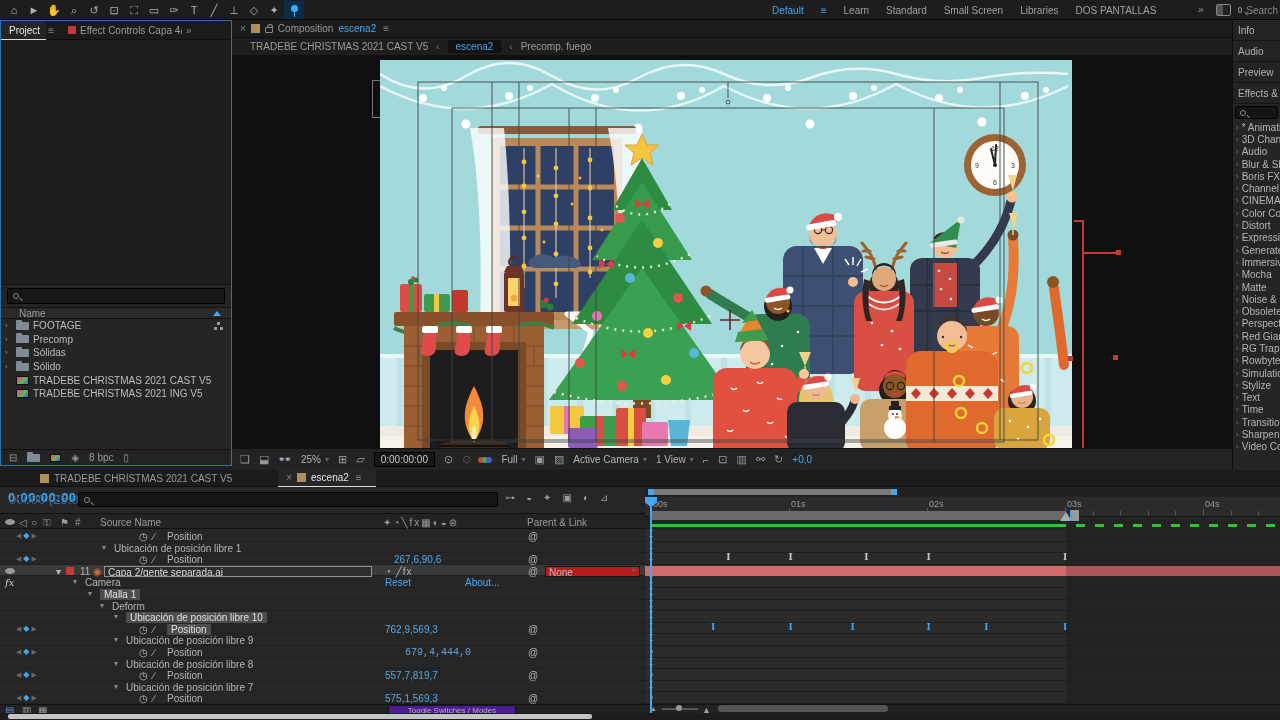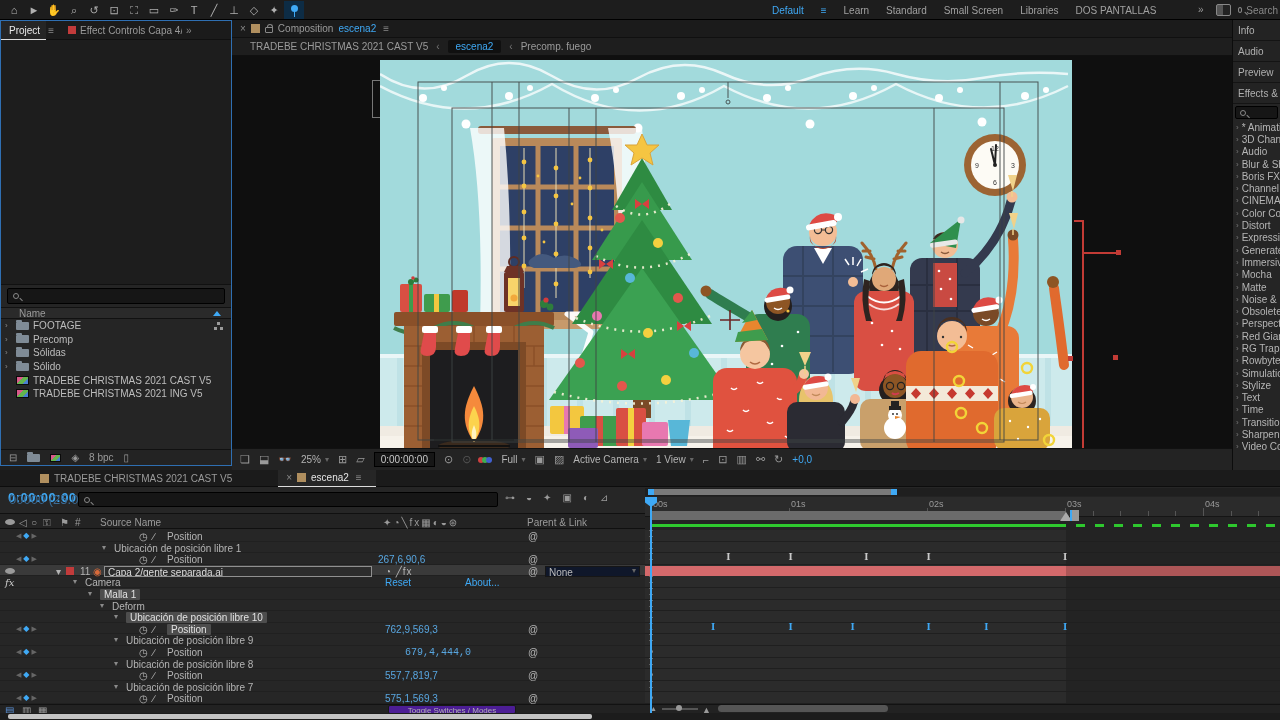--- a/index.html
+++ b/index.html
@@ -88,21 +88,21 @@
 .eye{display:inline-block;width:10px;height:6px;background:#9a9a9a;border-radius:50%}
 .tl-rows{position:absolute;left:0;top:42px;width:645px;height:174px;background:#262626}
 .trow{position:absolute;left:0;width:645px;height:11.6px;border-bottom:1px solid #202020;color:#b4b4b4}
 .trow span{position:absolute;top:1px;white-space:nowrap}
 .trow .val{color:#58a6e0}
 .navk{color:#666;font-size:7px}
 .navk b{color:#3fa9f5;font-size:8px;font-weight:normal}
 .boxed{background:#4d4d4d;color:#e2e2e2;padding:0 4px;border-radius:1px}
 .layerrow{background:#3a3a3a}
 .namebox{border:1px solid #909090;background:#2c2c2c;padding:0 3px;width:268px;height:11px;overflow:hidden;color:#ddd}
-.ddl{position:absolute;border:1px solid #161616;background:#0f172a;color:#bbb;padding:0 3px;width:95px;height:11px}
+.ddl{position:absolute;border:1px solid #161616;background:#b91c1c;color:#bbb;padding:0 3px;width:95px;height:11px}
 .fxbadge{font-family:"DejaVu Serif",serif;font-style:italic;color:#ccc}
 .tl-bottom{position:absolute;left:0;top:234px;width:1280px;height:9px;background:#222;border-top:1px solid #121212;color:#9a9a9a}
 .togglebtn{position:absolute;left:388px;top:0;width:128px;height:9px;line-height:9px;background:#4c1d95;border:1px solid #171717;border-radius:2px;text-align:center;font-size:8px;color:#b0b0b0}
 .hscroll{position:absolute;left:0;top:243px;width:1280px;height:7px;background:#1c1c1c}
 .hthumb{position:absolute;left:8px;top:1px;width:584px;height:5px;background:#c4c4c4;border-radius:2px}
 .pill{position:absolute;left:718px;top:0;width:170px;height:7px;background:#555;border-radius:4px}
 
 .tl-right{position:absolute;left:645px;top:18px;width:635px;height:225px;background:#232323}
 .navig{position:absolute;left:0;top:0;width:635px;height:8px;background:#1f1f1f}
 .navig .bar{position:absolute;left:9px;top:1px;width:237px;height:6px;background:#7a7a7a}
@@ -864,21 +864,21 @@
           </div>
           <div class="trow" style="top: 11.6px;">
             <span class="twirl" style="left: 102px;">▾</span>
             <span style="left: 114px;">Ubicación de posición libre 1</span>
           </div>
           <div class="trow" style="top: 23.2px;">
             <span class="navk" style="left: 16px;">◀ <b>◆</b> ▶</span>
             <span style="left: 139px;">◷</span>
             <span style="left: 153px;">∕</span>
             <span style="left: 167px;">Position</span>
-            <span class="val" style="left: 378px;">267,6,90,6</span>
+            <span class="val" style="left: 394px;">267,6,90,6</span>
             <span style="left: 528px;">@</span>
           </div>
           <div class="trow layerrow" style="top: 34.8px;">
             <span class="eye" style="left: 5px; top: 3px;"></span>
             <span style="left: 56px;">▾</span>
             <span style="left: 66px; top: 2px; width: 8px; height: 8px; background: rgb(194, 59, 59);"></span>
             <span style="left: 80px;">11</span>
             <span style="left: 93px; color: rgb(216, 106, 58);">◉</span>
             <span class="namebox" style="left: 104px;">Capa 2/gente separada.ai</span>
             <span style="left: 385px; letter-spacing: 1px;">◔ ╱fx</span>

